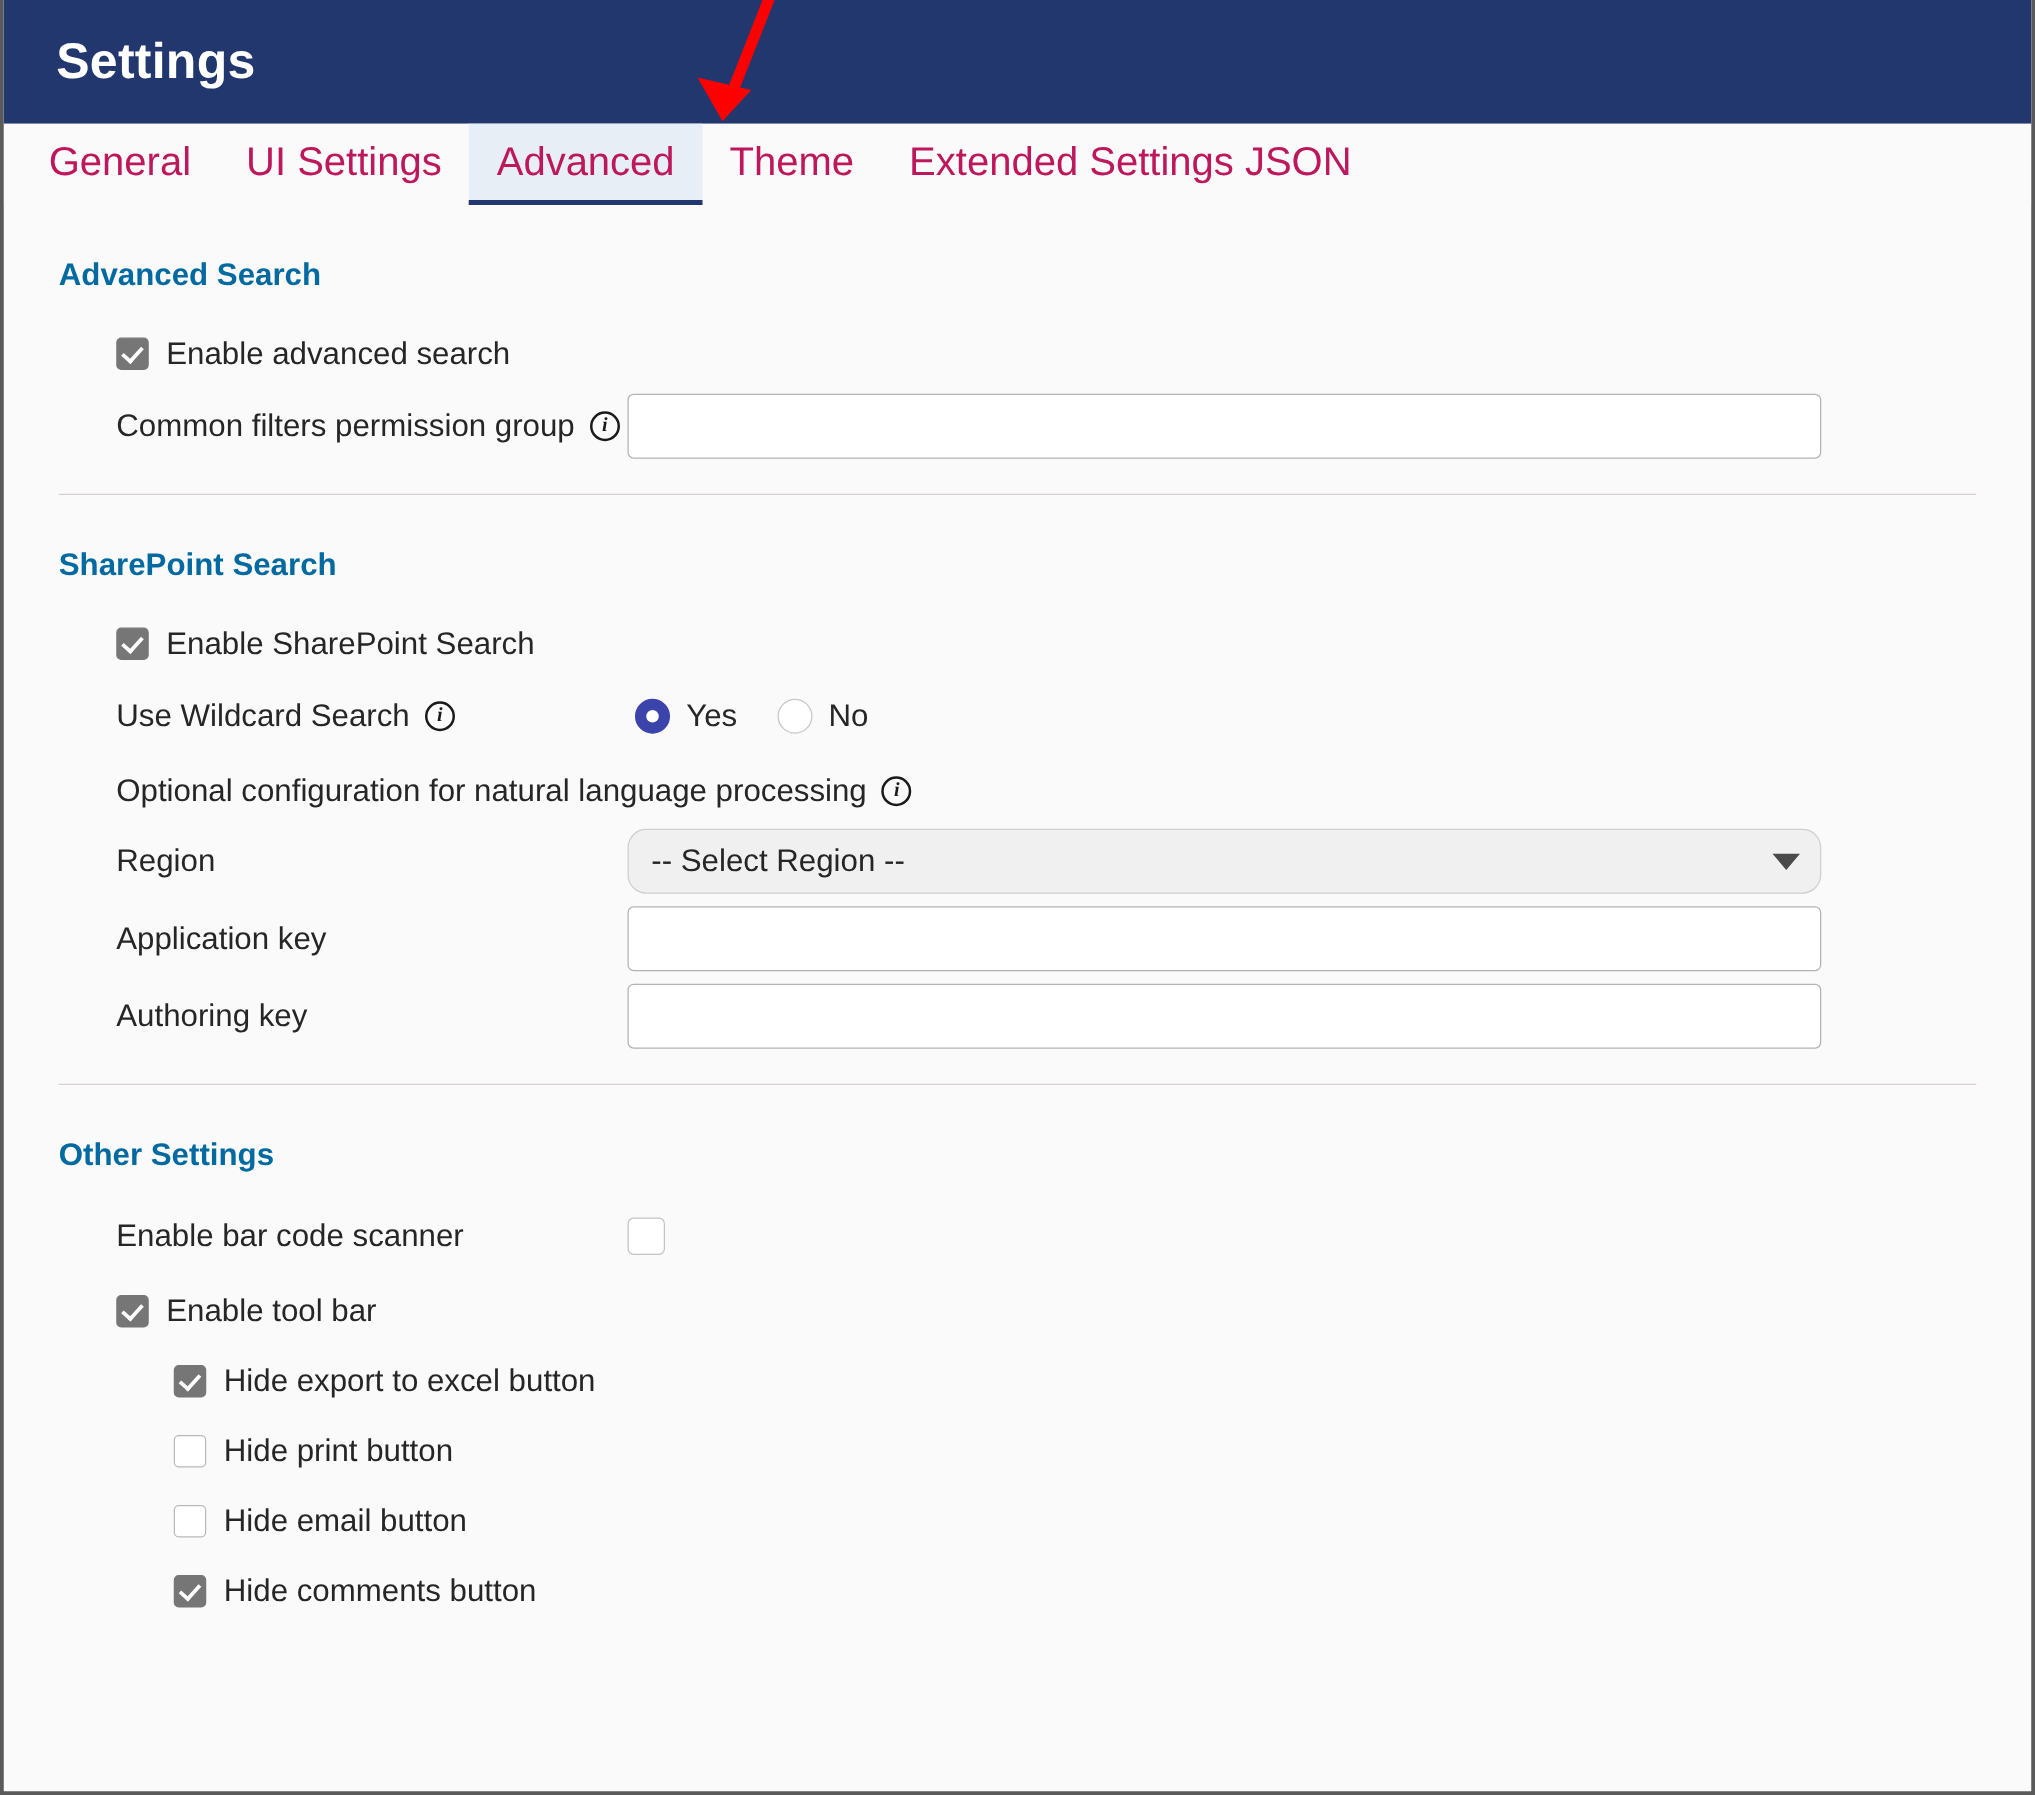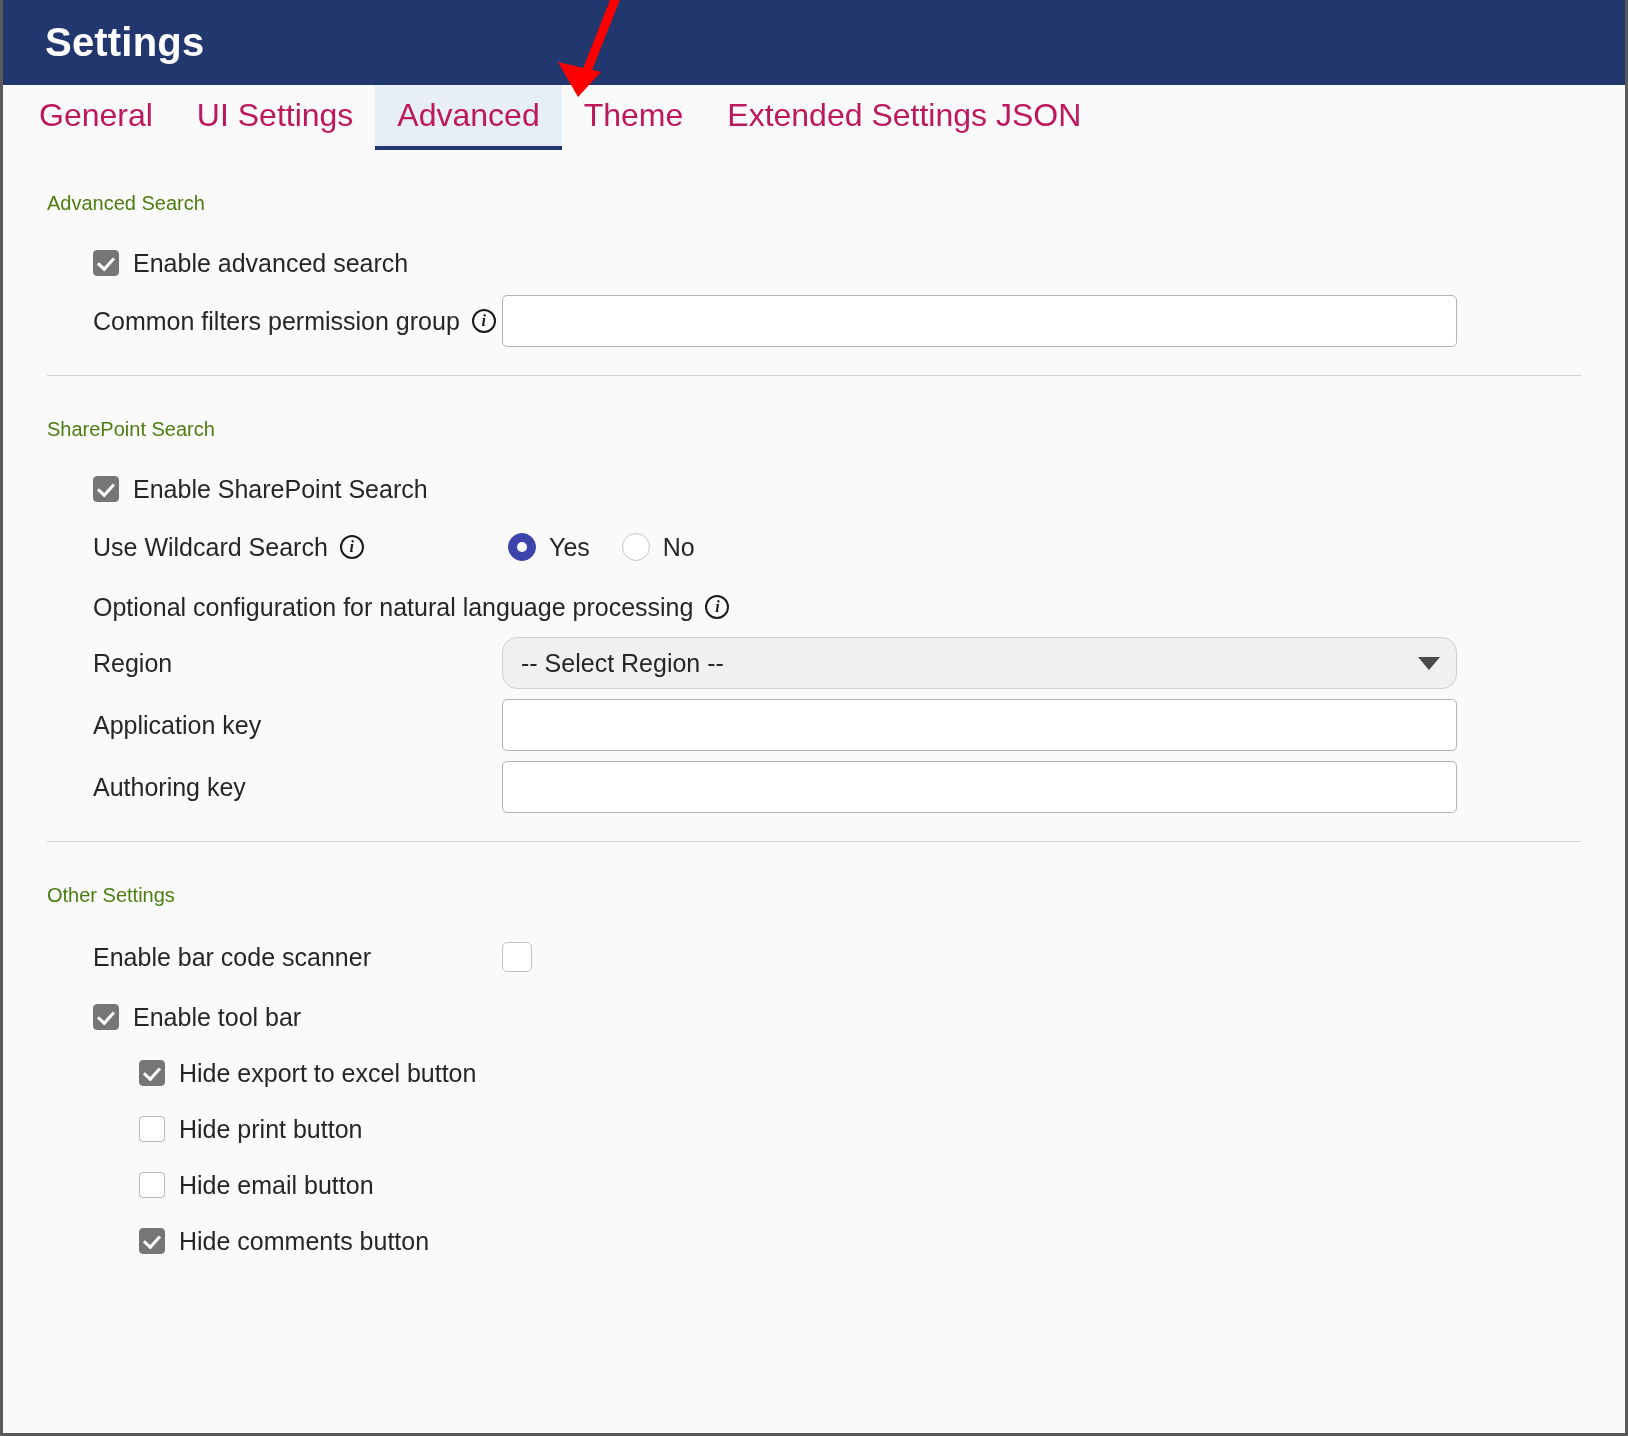--- a/index.html
+++ b/index.html
@@ -19,21 +19,21 @@
     box-sizing: border-box;
     background: #fafafa;
     border-left: 3px solid #5a5a5a;
     border-bottom: 3px solid #5a5a5a;
     border-right: 3px solid #5a5a5a;
     overflow: hidden;
   }
 
   
   .title-bar {
-    height: 85px;
+    height: 99px;
     background: #21376e;
     display: flex;
     align-items: center;
     padding-left: 42px;
     box-sizing: border-box;
   }
   .title-bar .title {
     color: #ffffff;
     font-size: 40px;
     font-weight: bold;
@@ -68,24 +68,24 @@
 
   
   .content {
     padding: 0 44px 0 44px;
     box-sizing: border-box;
   }
   .section {
     padding-top: 6px;
   }
   .section-title {
-    color: #4d7c0f;
-    font-size: 20px;
+    color: #0369a1;
+    font-size: 25px;
     margin: 36px 0 24px 0;
-    font-weight: normal;
+    font-weight: bold;
   }
   .divider {
     height: 1px;
     background: #d6d0d3;
     margin: 28px 0 0 0;
   }
 
   
   .row {
     display: flex;

